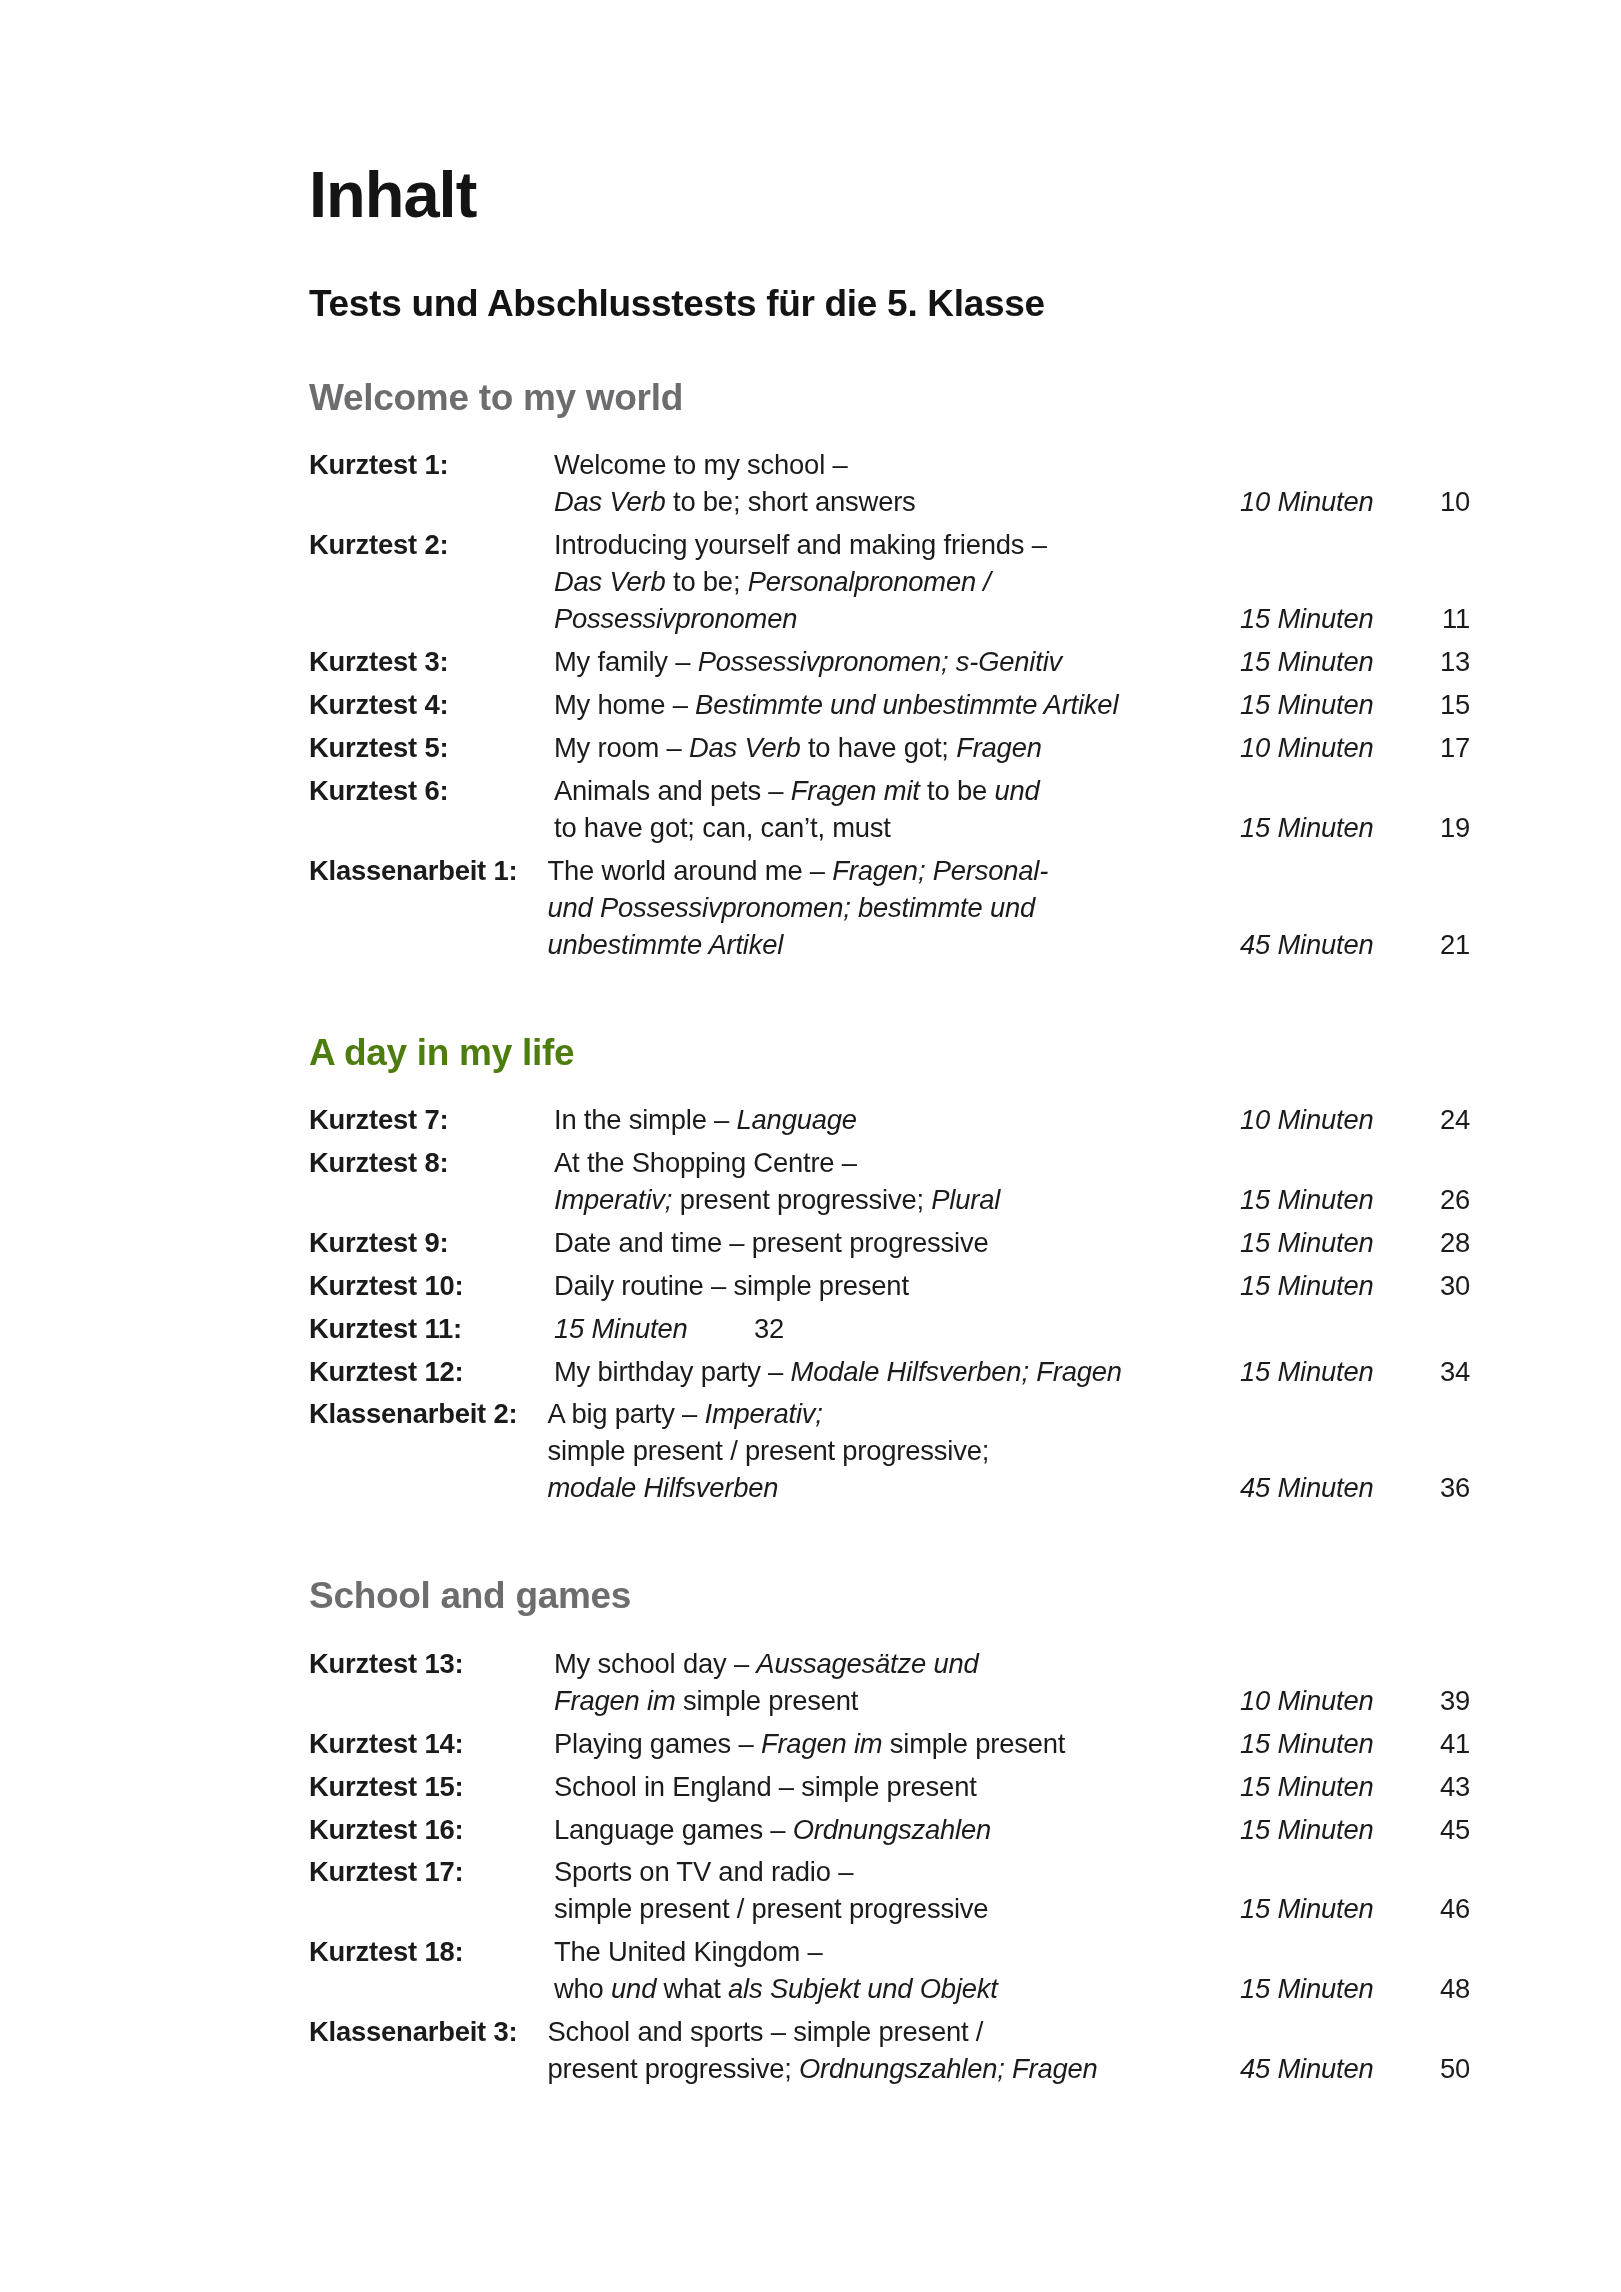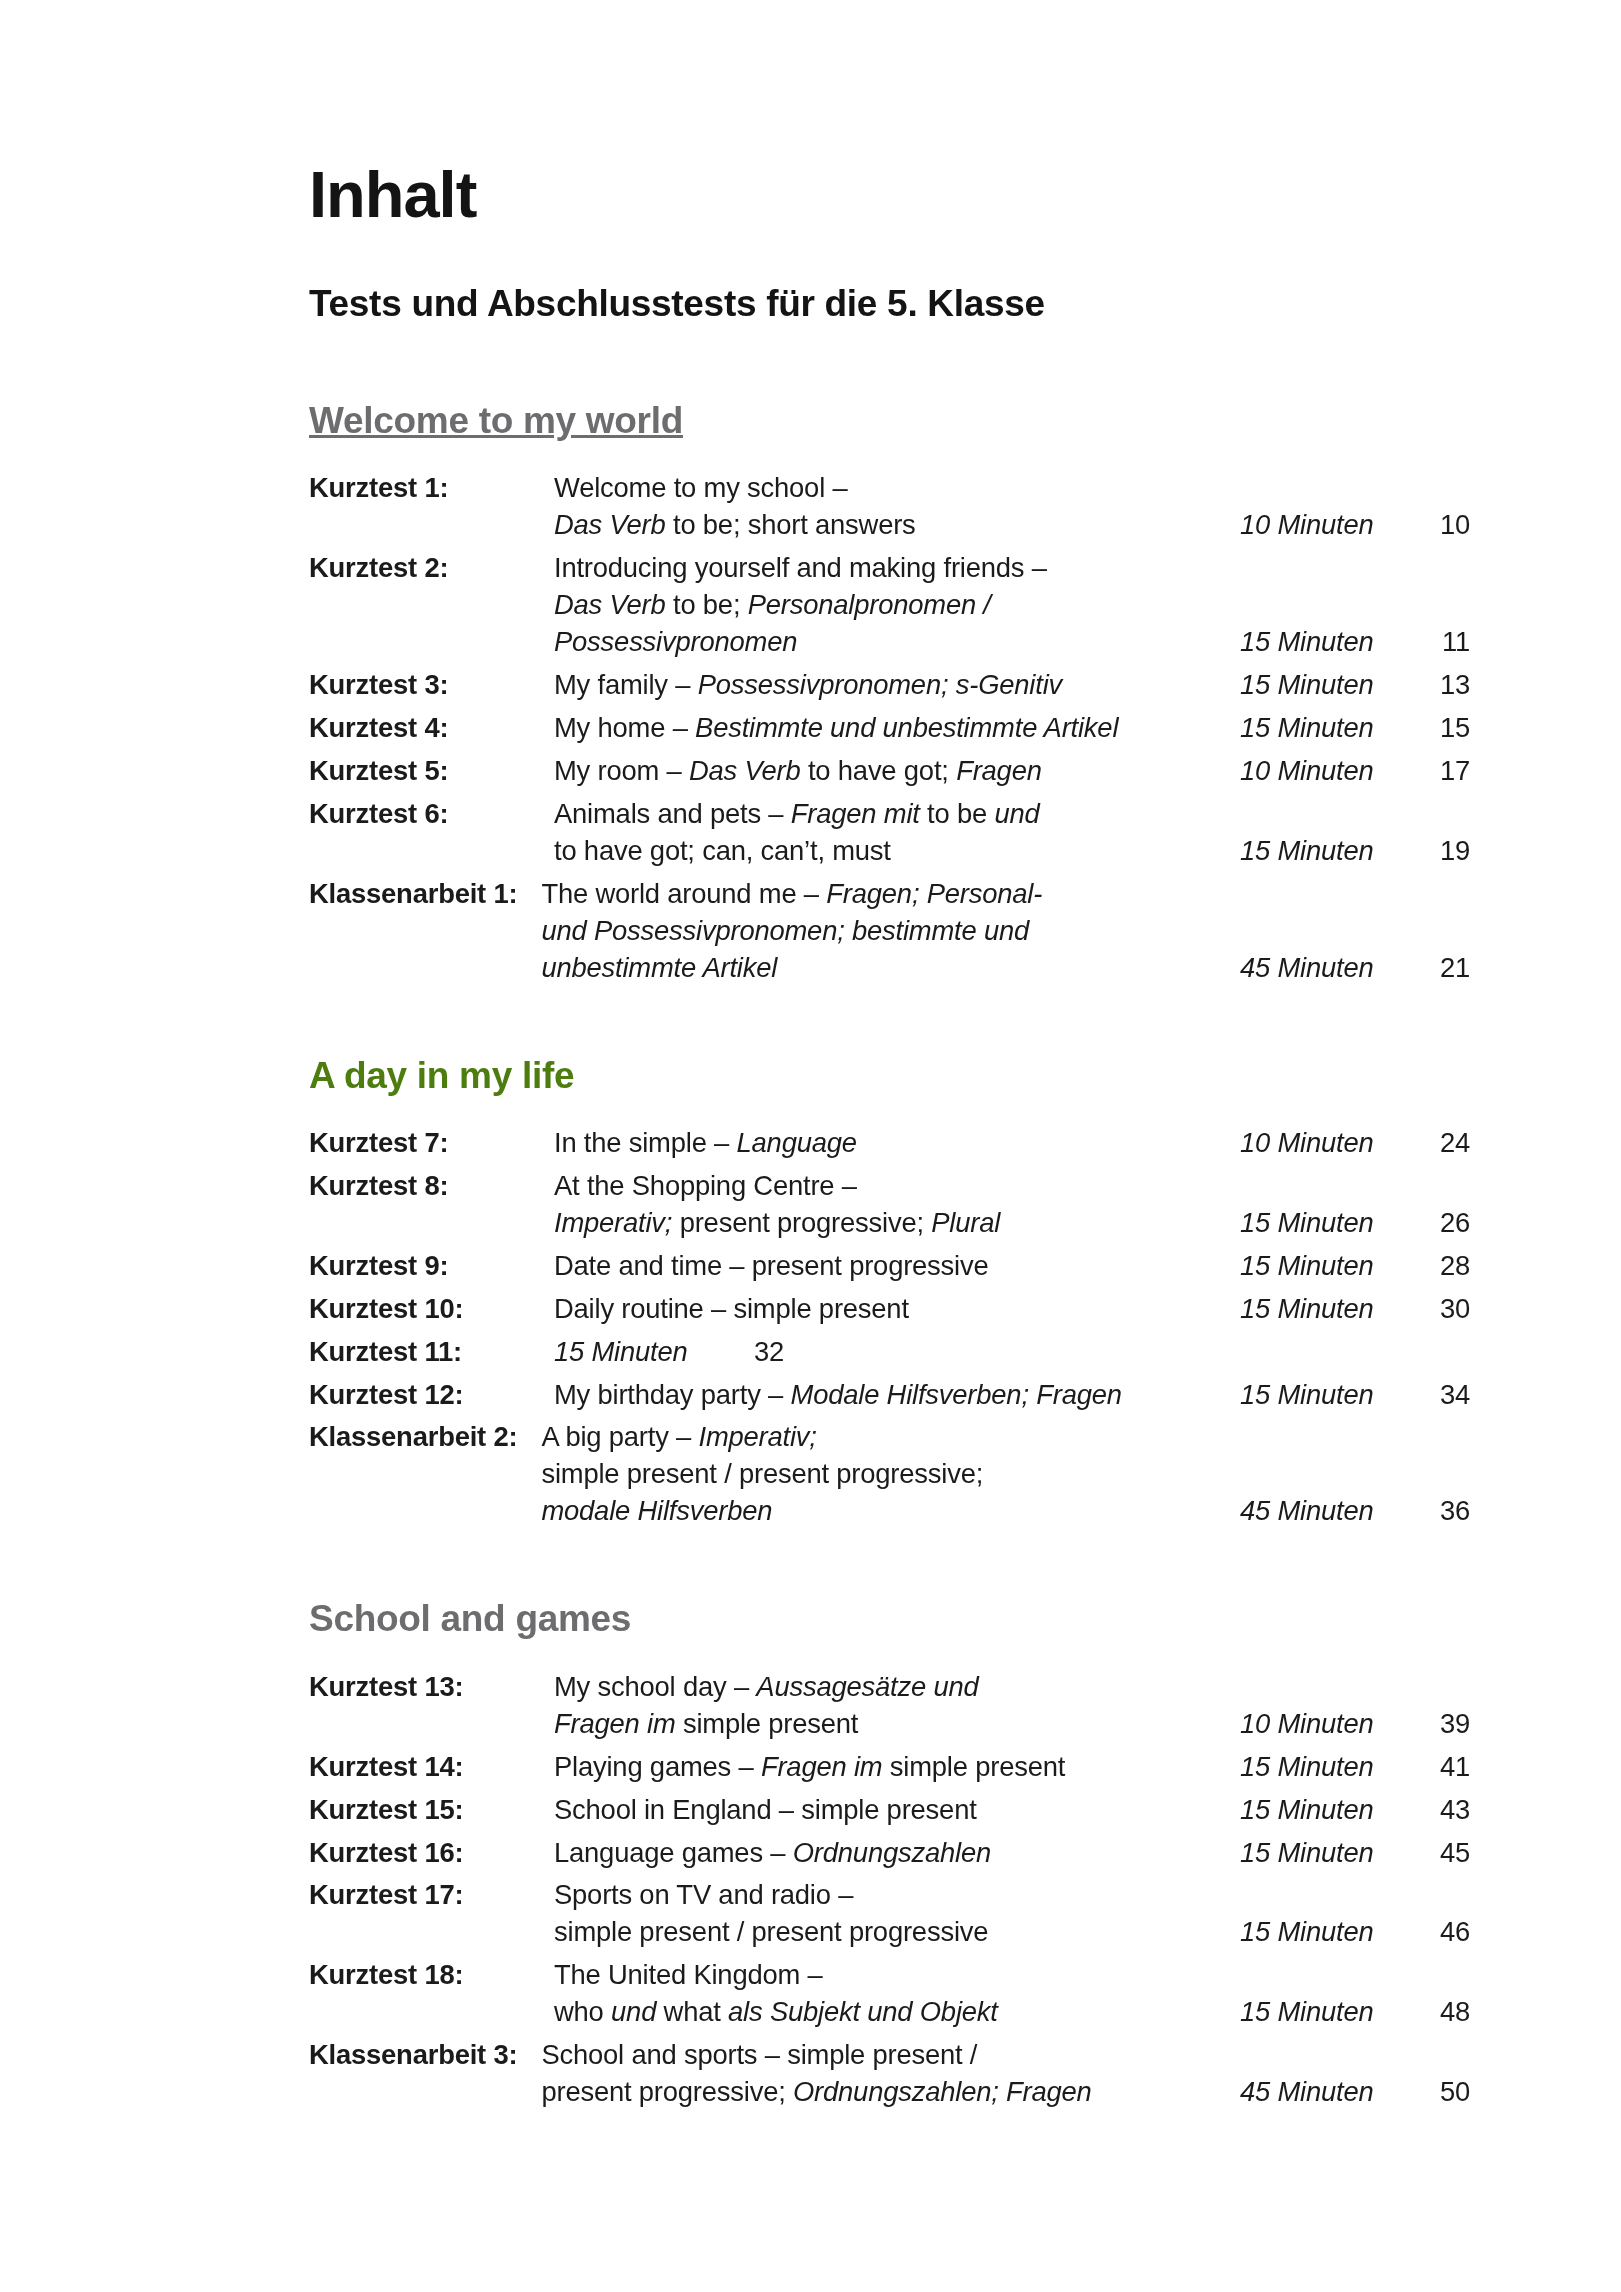--- a/index.html
+++ b/index.html
@@ -28,35 +28,35 @@
     margin:0;
     color:#141414;
     letter-spacing:-0.3px;
   }
   .section-title {
     font-size:37px;
     font-weight:bold;
     letter-spacing:-0.3px;
     margin:69px 0 27.4px 0;
   }
-  .toc-section:first-child .section-title { margin-top:75px;text-decoration:underline; }
+  .toc-section:first-child .section-title { margin-top:52px; }
   .entry {
     display:flex;
     margin-bottom:5.9px;
     font-size:27.4px;
     line-height:37px;
     letter-spacing:-0.2px;
   }
   .entry-label {
     flex:0 0 245px;
     font-weight:bold;
     align-self:flex-start;
     white-space:nowrap;
   }
-  .entry.klassenarbeit .entry-label { flex:0 0 auto; margin-right:24px; }
+  .entry.klassenarbeit .entry-label { flex:0 0 auto; margin-right:30px; }
   .entry-desc { flex:1 1 auto; min-width:0; }
   .desc-line { white-space:nowrap; }
   .entry-meta {
     flex:0 0 230px;
     display:flex;
     align-self:flex-end;
   }
   .entry-duration { flex:0 0 145px; font-style:italic; }
   .entry-page { flex:1 1 auto; text-align:right; }
   .it { font-style:italic; }

